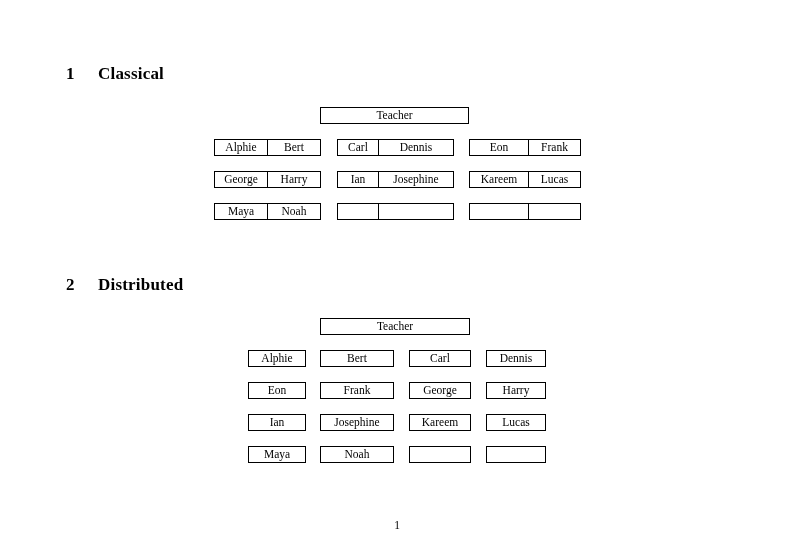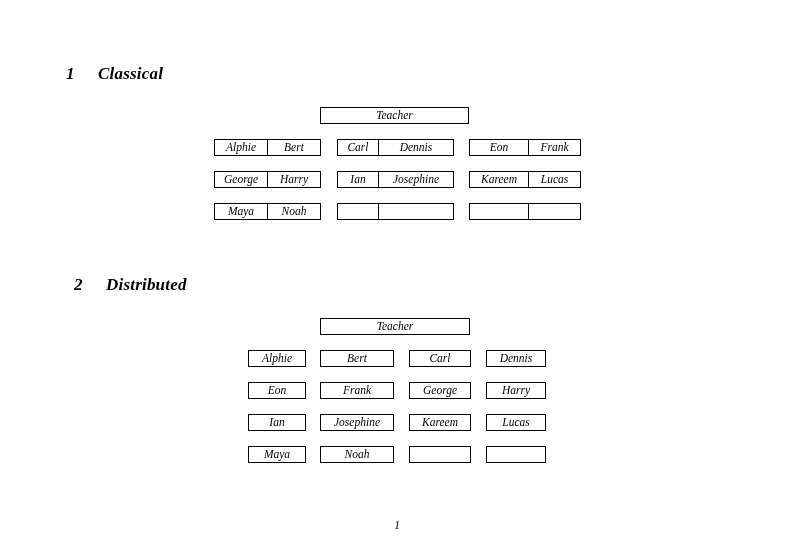--- a/index.html
+++ b/index.html
@@ -12,37 +12,36 @@
     background: #ffffff;
     font-family: "Liberation Serif", "DejaVu Serif", serif;
     color: #000000;
     position: relative;
     overflow: hidden;
   }
 
   .page {
     position: absolute;
     inset: 0;
-    font-style: italic;
   }
 
   
   .section-heading {
     position: absolute;
     font-weight: bold;
     font-size: 17px;
     letter-spacing: 0.2px;
     white-space: nowrap;
   }
   .section-heading .sec-num {
     display: inline-block;
     width: 32px;
   }
   #heading-classical   { left: 66px;  top: 64px; }
-  #heading-distributed { left: 66px;  top: 275px; margin-left: 8px; }
+  #heading-distributed { left: 66px;  top: 275px; }
 
   .cell {
     border: 1px solid #000000;
     box-sizing: border-box;
     height: 17px;
     line-height: 15px;
     font-size: 11.5px;
     text-align: center;
     white-space: nowrap;
     overflow: hidden;

